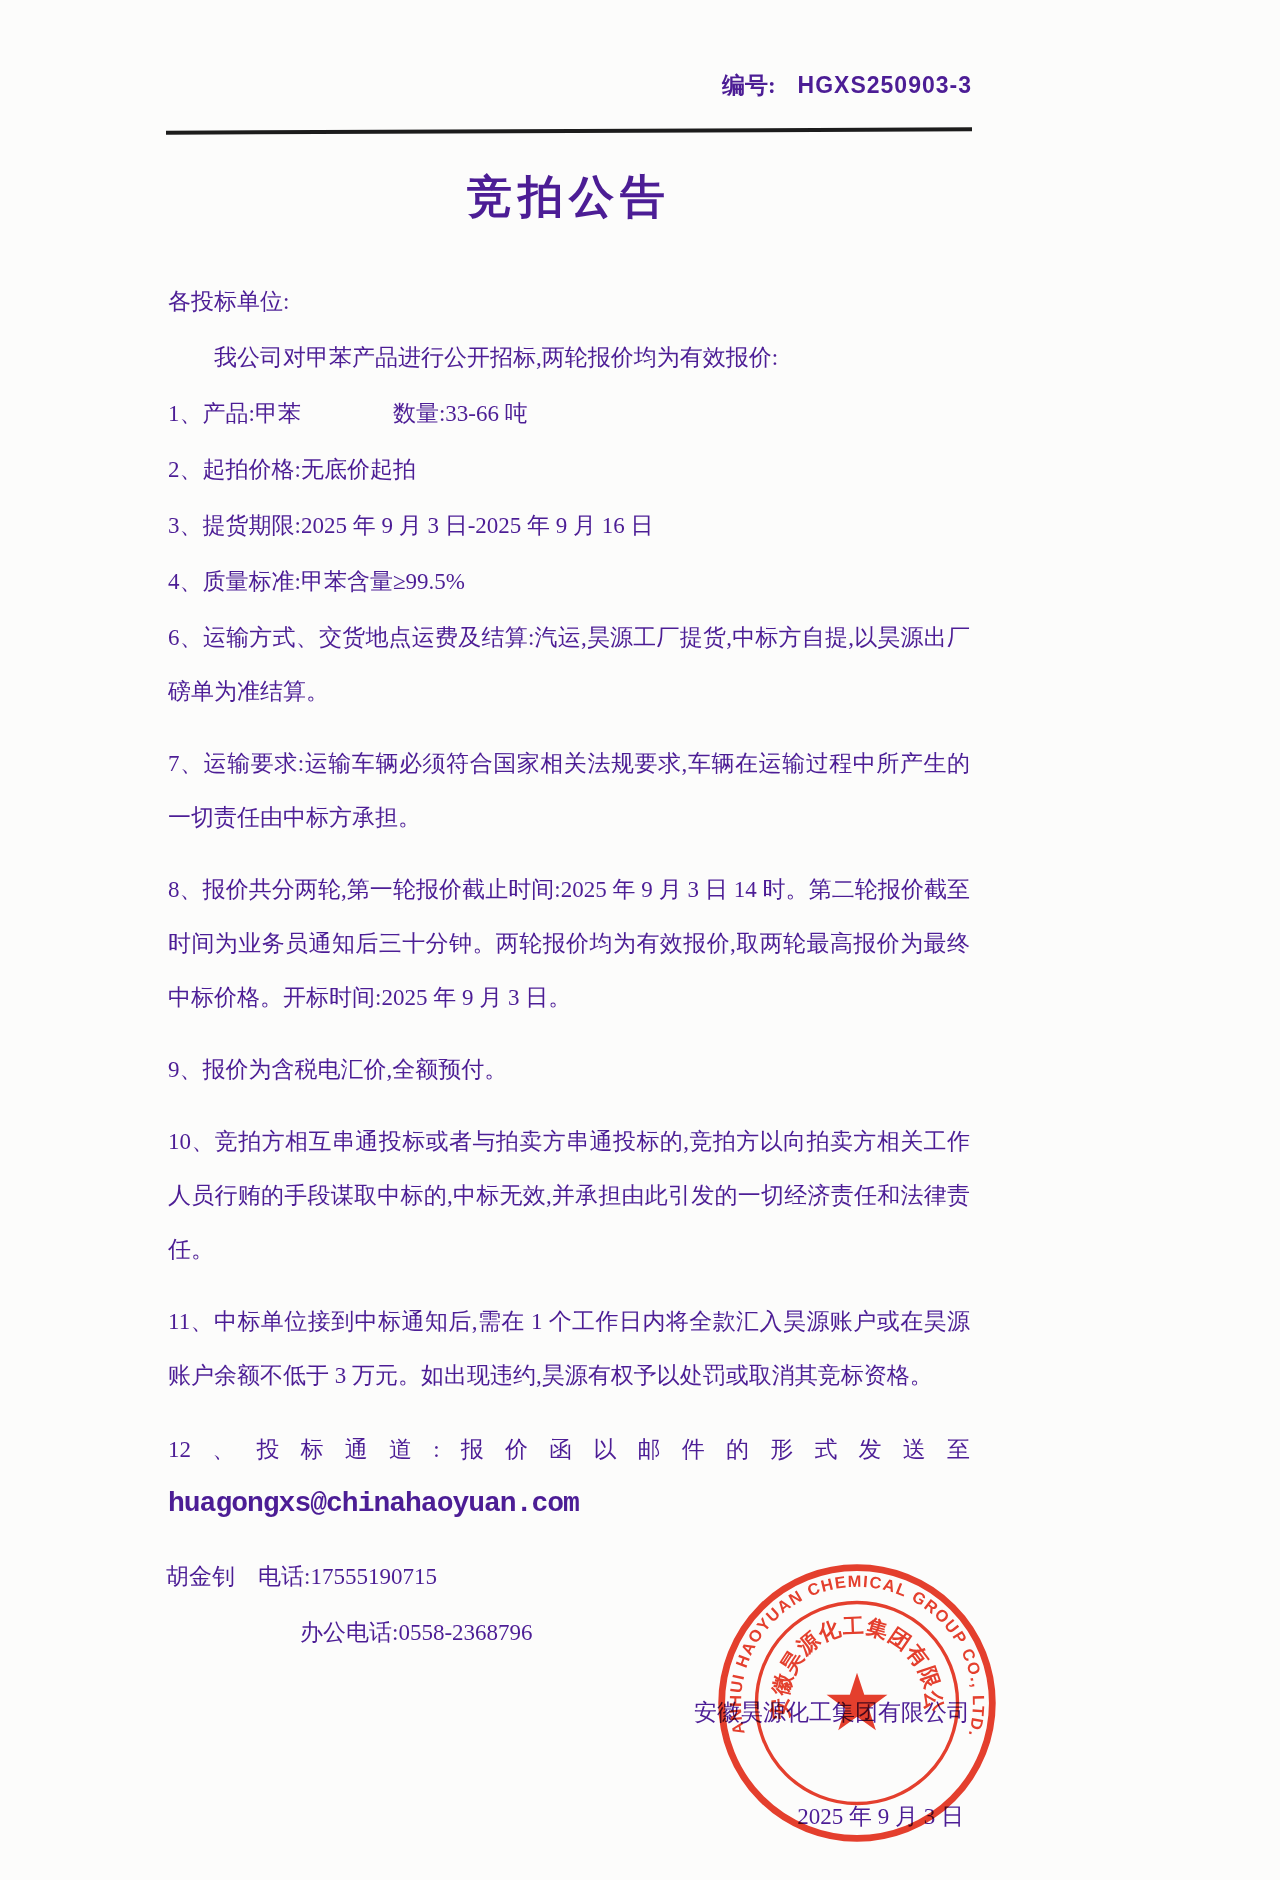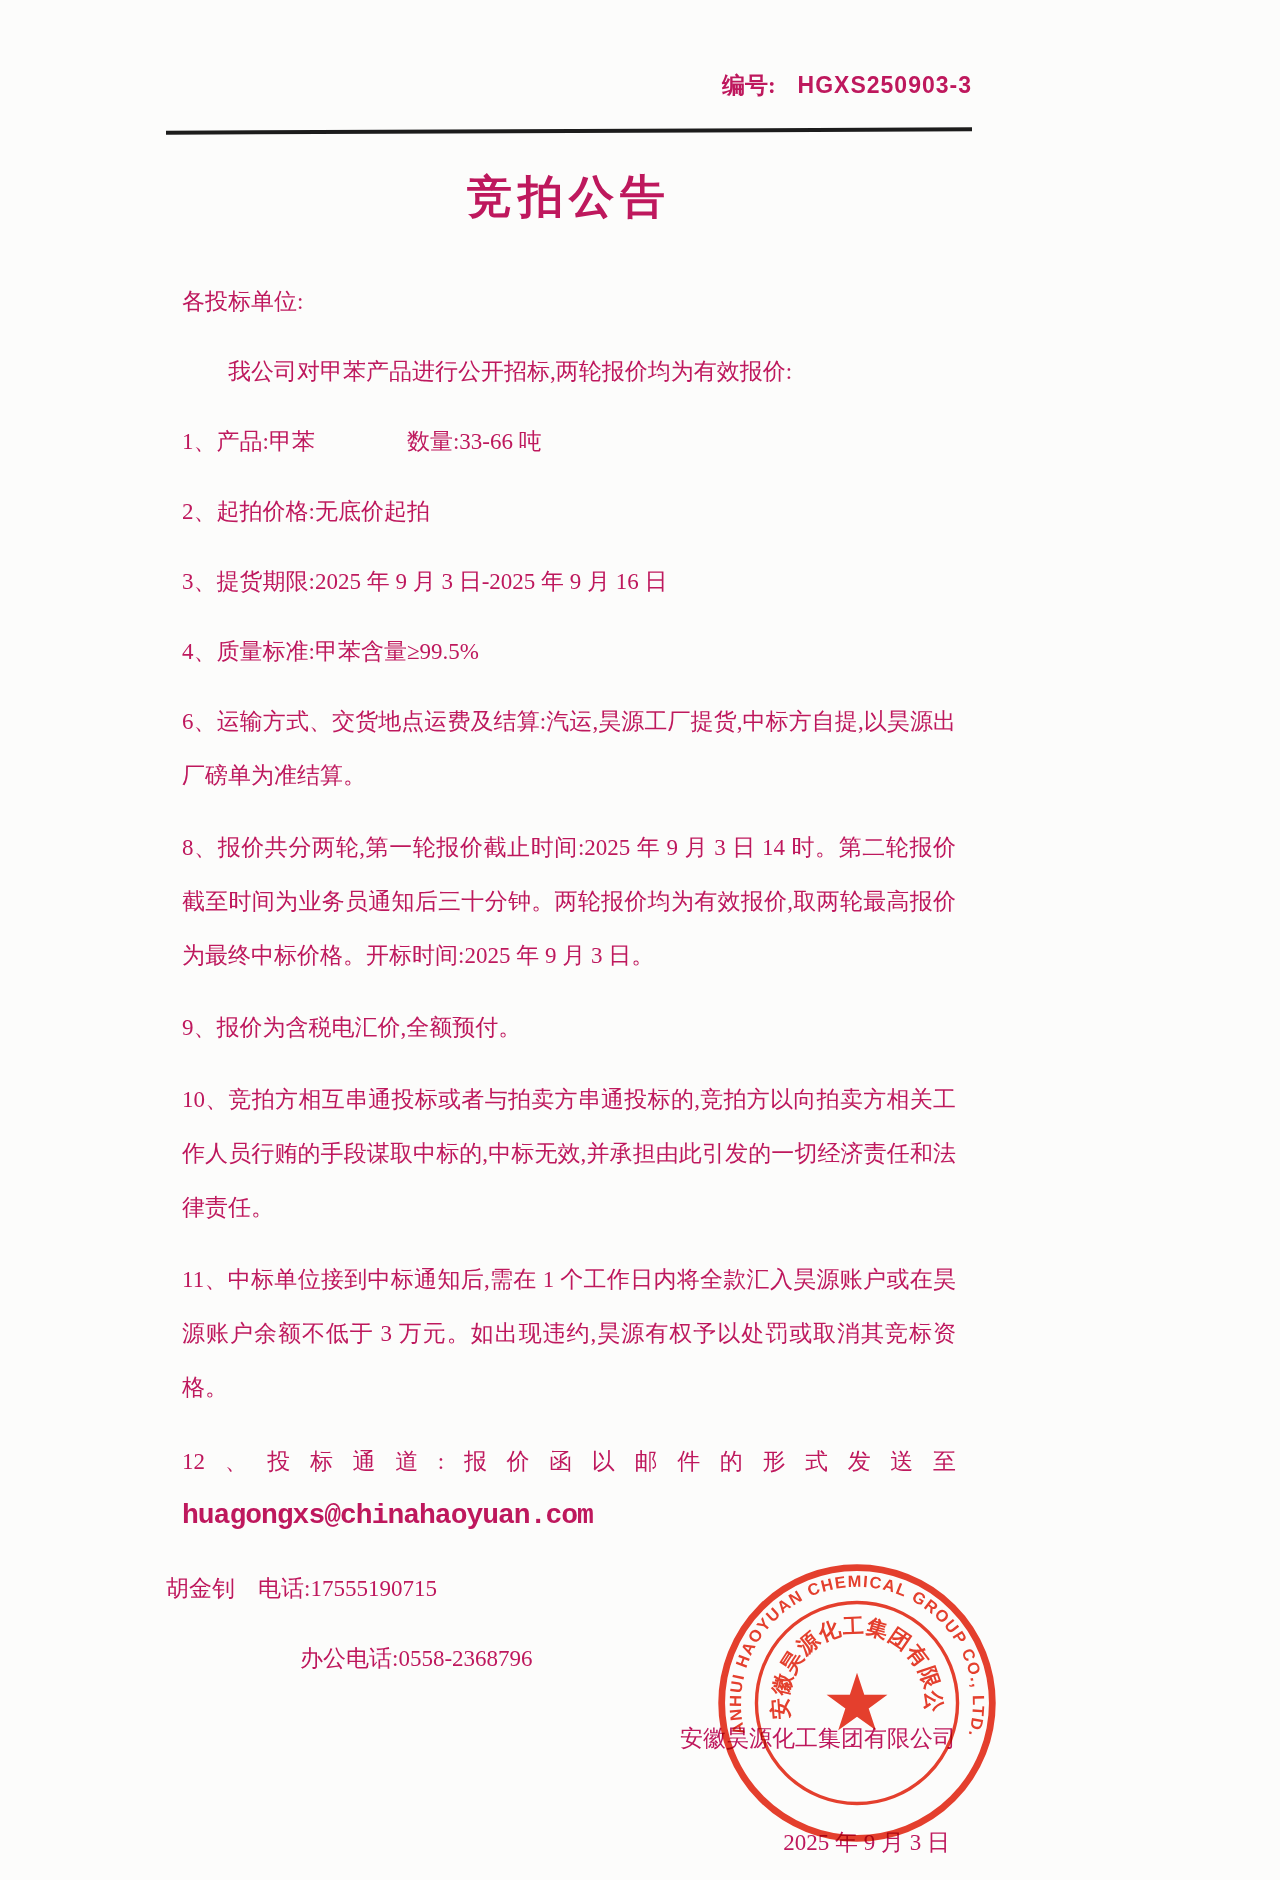--- a/index.html
+++ b/index.html
@@ -3,21 +3,21 @@
 <meta charset="utf-8">
 <style>
   html, body { margin: 0; padding: 0; background: #ffffff; }
   .page {
     position: relative;
     width: 1280px;
     height: 1880px;
     background: #fcfcfb;
     overflow: hidden;
     font-family: "Liberation Serif", "DejaVu Serif", serif;
-    color: #be185d;
+    color: #4c1d95;
   }
   .content {
     position: absolute;
     left: 166px;
     top: 0;
     width: 806px;
   }
   .header-row {
     padding-top: 58px;
     display: flex;
@@ -39,21 +39,21 @@
     transform: rotate(-0.25deg);
   }
   .title {
     margin: 34px 0 0 0;
     font-size: 45px;
     line-height: 60px;
     font-weight: bold;
     text-align: center;
     letter-spacing: 6px;
   }
-  p { margin: 16px; }
+  p { margin: 2px; }
   .bodytext p, .bodytext div {
     font-size: 23px;
     line-height: 54px;
     text-align: justify;
   }
   .salutation { margin-top: 48px; }
   .intro { text-indent: 2em; }
   .gap { margin-top: 18px !important; }
   .gap2 { margin-top: 20px !important; }
   .email {
@@ -118,20 +118,21 @@
     <h1 class="title">竞拍公告</h1>
 
     <p class="salutation">各投标单位:</p>
     <p class="intro">我公司对甲苯产品进行公开招标,两轮报价均为有效报价:</p>
 
     <p class="item">1、产品:甲苯　　　　数量:33-66 吨</p>
     <p class="item">2、起拍价格:无底价起拍</p>
     <p class="item">3、提货期限:2025 年 9 月 3 日-2025 年 9 月 16 日</p>
     <p class="item">4、质量标准:甲苯含量≥99.5%</p>
     <p class="item">6、运输方式、交货地点运费及结算:汽运,昊源工厂提货,中标方自提,以昊源出厂磅单为准结算。</p>
+    <p class="item gap">7、运输要求:运输车辆必须符合国家相关法规要求,车辆在运输过程中所产生的一切责任由中标方承担。</p>
     <p class="item gap">8、报价共分两轮,第一轮报价截止时间:2025 年 9 月 3 日 14 时。第二轮报价截至时间为业务员通知后三十分钟。两轮报价均为有效报价,取两轮最高报价为最终中标价格。开标时间:2025 年 9 月 3 日。</p>
     <p class="item gap">9、报价为含税电汇价,全额预付。</p>
     <p class="item gap">10、竞拍方相互串通投标或者与拍卖方串通投标的,竞拍方以向拍卖方相关工作人员行贿的手段谋取中标的,中标无效,并承担由此引发的一切经济责任和法律责任。</p>
     <p class="item gap">11、中标单位接到中标通知后,需在 1 个工作日内将全款汇入昊源账户或在昊源账户余额不低于 3 万元。如出现违约,昊源有权予以处罚或取消其竞标资格。</p>
     <p class="item gap2"><span>12、投标通道:报价函以邮件的形式发送至 </span><span class="email">huagongxs@chinahaoyuan.com</span></p>
 
     <div class="contacts">
       <span>胡金钊　电话:17555190715</span>
     </div>
     <p class="office">办公电话:0558-2368796</p>

